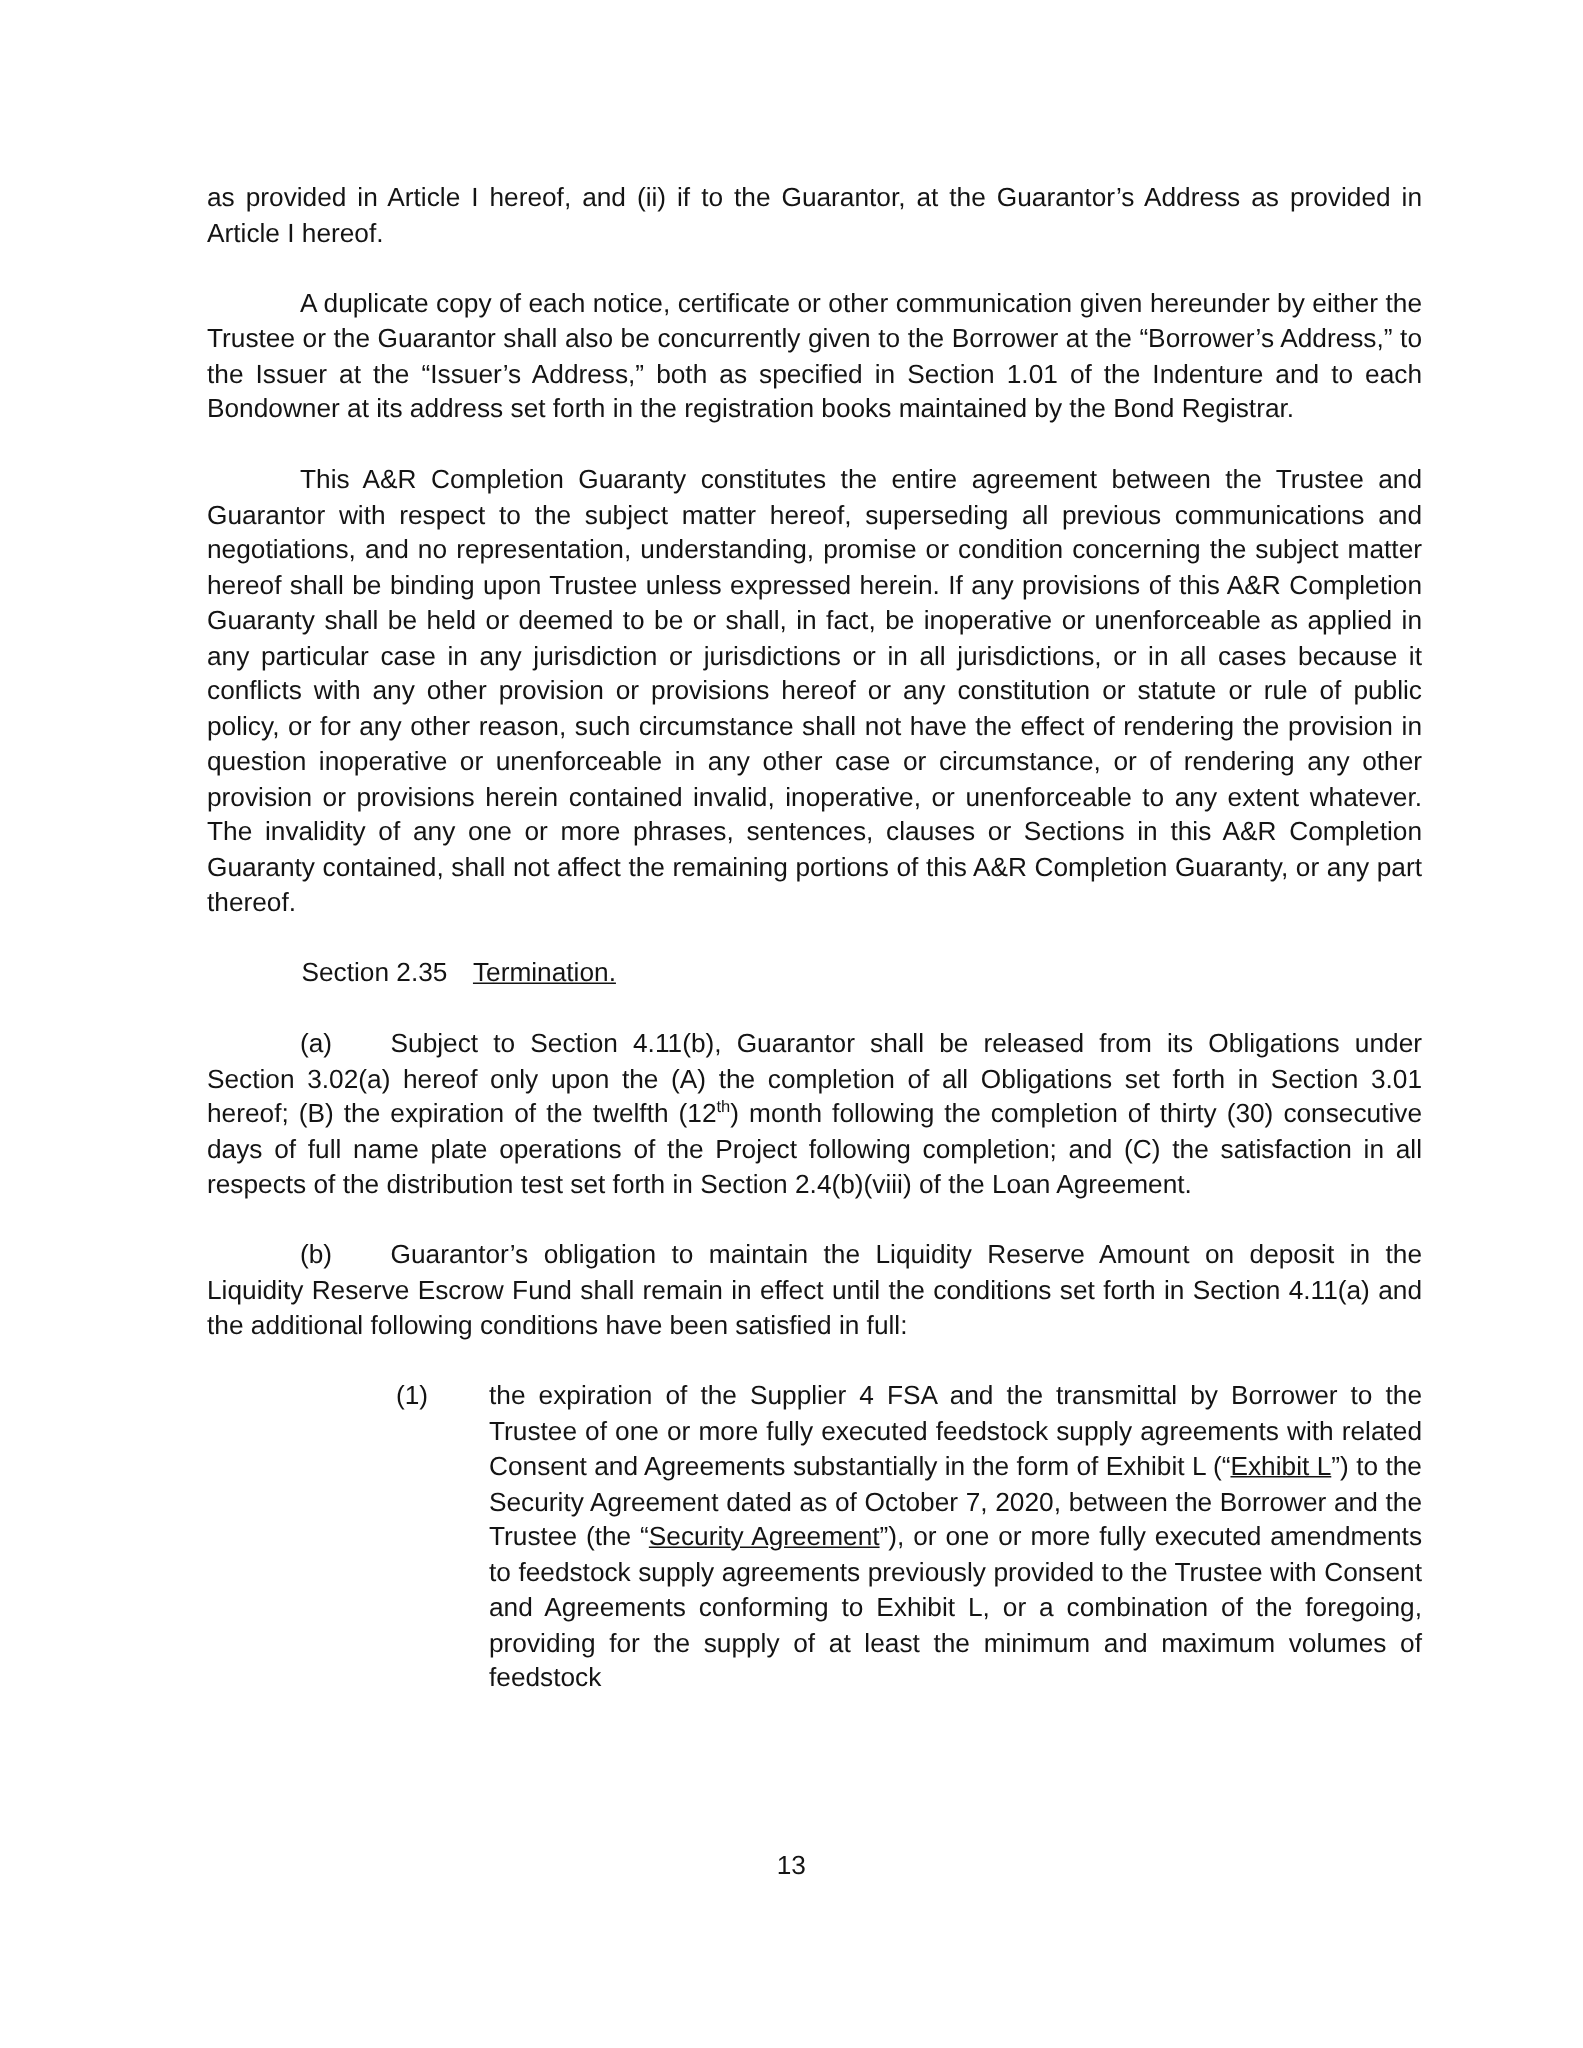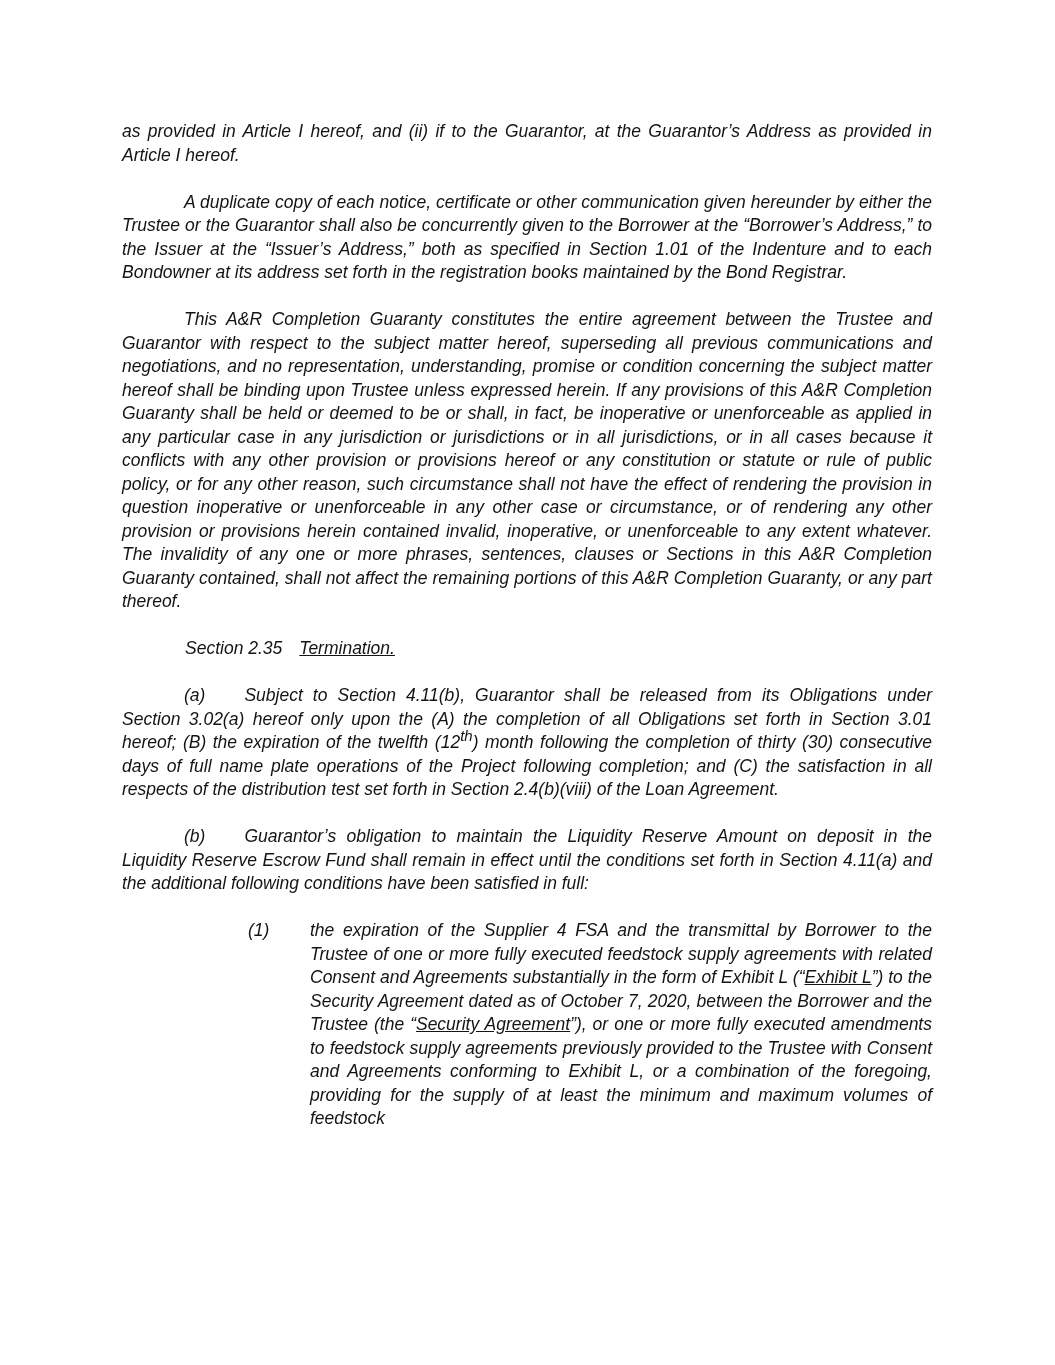--- a/index.html
+++ b/index.html
@@ -12,42 +12,41 @@
     position: relative;
     width: 1055px; height: 1365px;
     background: #ffffff;
     color: #141414;
     font-size: 17.5px;
     line-height: 23.5px;
     overflow: hidden;
   }
   .content {
     position: absolute;
-    left: 122px; top: 120px;
+    left: 138px; top: 120px;
     width: 810px;
-    font-style: italic;
   }
   p.block {
     margin: 0 0 23.5px 0;
     text-align: justify;
   }
   p.block.indent { text-indent: 62px; }
   p.heading {
     margin: 0 0 23.5px 0;
     padding-left: 63px;
     text-align: left;
   }
   p.heading .title {
     margin-left: 17px;
     text-decoration: underline;
   }
   .tab { display: inline-block; width: 39px; }
   .u { text-decoration: underline; }
   sup {
-    font-size: 15px;
+    font-size: 11px;
     line-height: 0;
     vertical-align: super;
   }
   .list-item {
     display: flex;
     margin: 0 0 23.5px 126px;
   }
   .li-num { flex: 0 0 62px; }
   .li-body { flex: 1 1 auto; text-align: justify; }
   .page-number {
@@ -66,13 +65,14 @@
       <p class="block indent"><span>A duplicate copy of each notice, certificate or other communication given hereunder by either the Trustee or the Guarantor shall also be concurrently given to the Borrower at the “Borrower’s Address,” to the Issuer at the “Issuer’s Address,” both as specified in Section 1.01 of the Indenture and to each Bondowner at its address set forth in the registration books maintained by the Bond Registrar.</span></p>
       <p class="block indent"><span>This A&amp;R Completion Guaranty constitutes the entire agreement between the Trustee and Guarantor with respect to the subject matter hereof, superseding all previous communications and negotiations, and no representation, understanding, promise or condition concerning the subject matter hereof shall be binding upon Trustee unless expressed herein.  If any provisions of this A&amp;R Completion Guaranty shall be held or deemed to be or shall, in fact, be inoperative or unenforceable as applied in any particular case in any jurisdiction or jurisdictions or in all jurisdictions, or in all cases because it conflicts with any other provision or provisions hereof or any constitution or statute or rule of public policy, or for any other reason, such circumstance shall not have the effect of rendering the provision in question inoperative or unenforceable in any other case or circumstance, or of rendering any other provision or provisions herein contained invalid, inoperative, or unenforceable to any extent whatever.  The invalidity of any one or more phrases, sentences, clauses or Sections in this A&amp;R Completion Guaranty contained, shall not affect the remaining portions of this A&amp;R Completion Guaranty, or any part thereof.</span></p>
       <p class="heading"><span>Section 2.35</span><span class="title">Termination.</span></p>
       <p class="block indent"><span>(a)</span><span class="tab"></span><span>Subject to Section 4.11(b), Guarantor shall be released from its Obligations under Section 3.02(a) hereof only upon the (A) the completion of all Obligations set forth in Section 3.01 hereof; (B) the expiration of the twelfth (12</span><sup>th</sup><span>) month following the completion of thirty (30) consecutive days of full name plate operations of the Project following completion; and (C) the satisfaction in all respects of the distribution test set forth in Section 2.4(b)(viii) of the Loan Agreement.</span></p>
       <p class="block indent"><span>(b)</span><span class="tab"></span><span>Guarantor’s obligation to maintain the Liquidity Reserve Amount on deposit in the Liquidity Reserve Escrow Fund shall remain in effect until the conditions set forth in Section 4.11(a) and the additional following conditions have been satisfied in full:</span></p>
       <div class="list-item">
         <span class="li-num">(1)</span>
         <span class="li-body"><span>the expiration of the Supplier 4 FSA and the transmittal by Borrower to the Trustee of one or more fully executed feedstock supply agreements with related Consent and Agreements substantially in the form of Exhibit L (“</span><span class="u">Exhibit L</span><span>”) to the Security Agreement dated as of October 7, 2020, between the Borrower and the Trustee (the “</span><span class="u">Security Agreement</span><span>”), or one or more fully executed amendments to feedstock supply agreements previously provided to the Trustee with Consent and Agreements conforming to Exhibit L, or a combination of the foregoing, providing for the supply of at least the minimum and maximum volumes of feedstock</span></span>
       </div>
     </div>
+  <div class="page-number">13</div>
 </div>
 
 </body></html>

